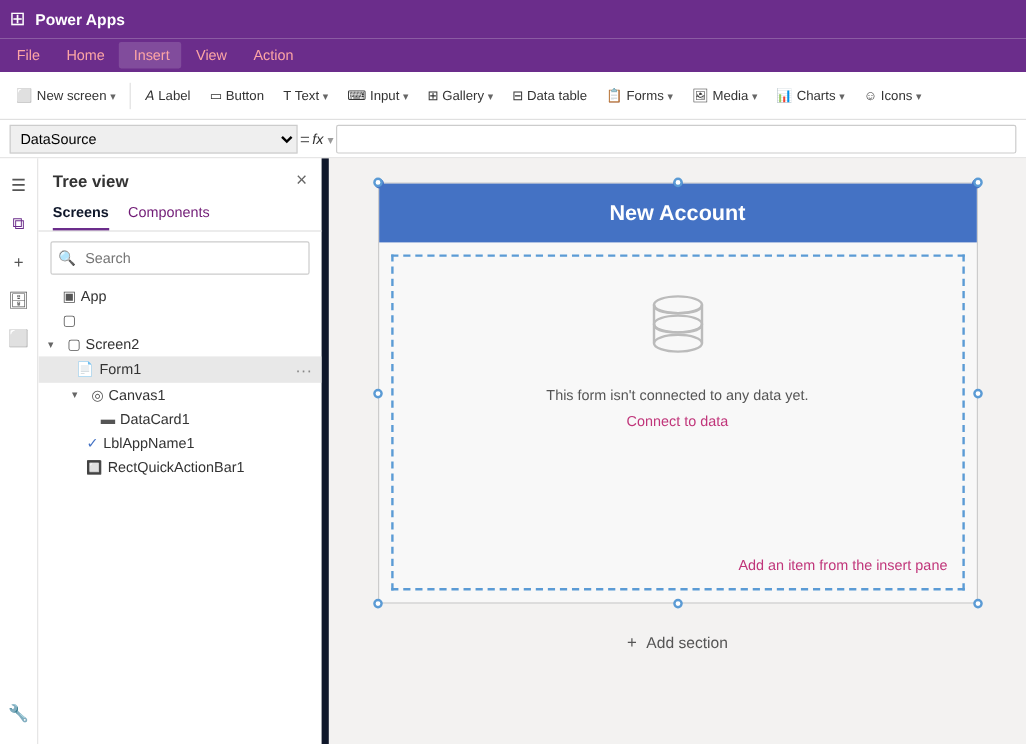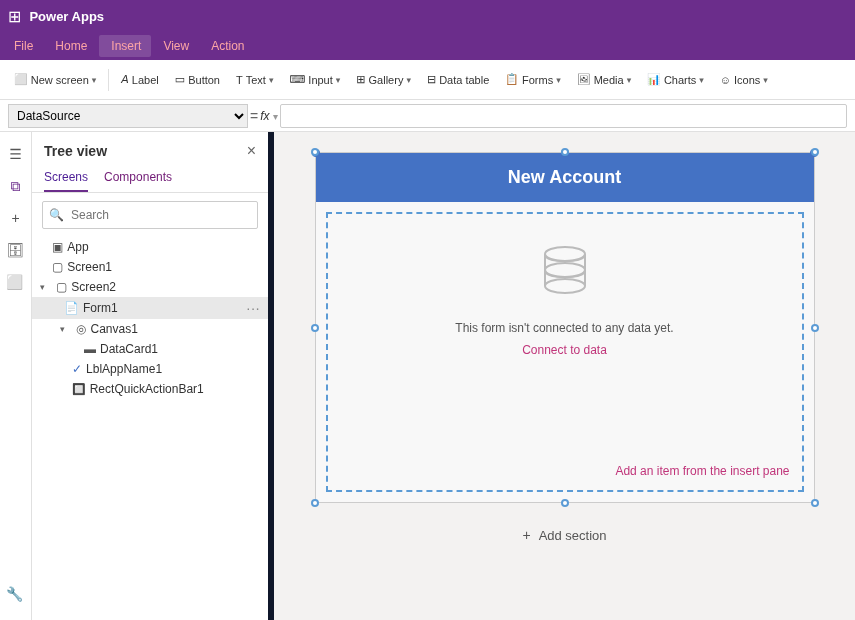--- a/index.html
+++ b/index.html
@@ -67,21 +67,21 @@
       display: flex; align-items: center; justify-content: space-between; padding: 10px 12px 6px;
     }
     #tree-title { font-size: 14px; font-weight: 600; color: #333; }
     #tree-close { cursor: pointer; color: #666; font-size: 16px; }
     #tree-tabs {
       display: flex; padding: 0 12px; gap: 16px; border-bottom: 1px solid #e0e0e0; margin-bottom: 8px;
     }
     .tree-tab {
       font-size: 12px; padding: 4px 0 6px; cursor: pointer; color: #701a75; border-bottom: 2px solid transparent;
     }
-    .tree-tab.active { color: #4c1d95; border-bottom-color: #6b2d8b; font-weight: 400; }
+    .tree-tab.active { color: #0f172a; border-bottom-color: #6b2d8b; font-weight: 700; }
     #tree-search {
       margin: 0 10px 8px; position: relative;
     }
     #tree-search input {
       width: 100%; height: 28px; border: 1px solid #ccc; border-radius: 2px; padding: 0 8px 0 28px;
       font-size: 12px;
     }
     #tree-search .search-icon {
       position: absolute; left: 7px; top: 50%; transform: translateY(-50%); color: #888; font-size: 12px;
     }
@@ -259,21 +259,20 @@
 
       <div class="tree-item">
         <span class="indent" style="width:8px;"></span>
         <span class="item-icon">▣</span>
         <span class="item-label">App</span>
       </div>
 
       <div class="tree-item">
         <span class="indent" style="width:8px;"></span>
         <span class="item-icon">▢</span>
-        <span class="item-label">Screen1</span>
       </div>
 
       <div class="tree-item">
         <span class="expand-arrow">▾</span>
         <span class="item-icon">▢</span>
         <span class="item-label">Screen2</span>
       </div>
 
       <div class="tree-item selected">
         <span class="indent" style="width:20px;"></span>

